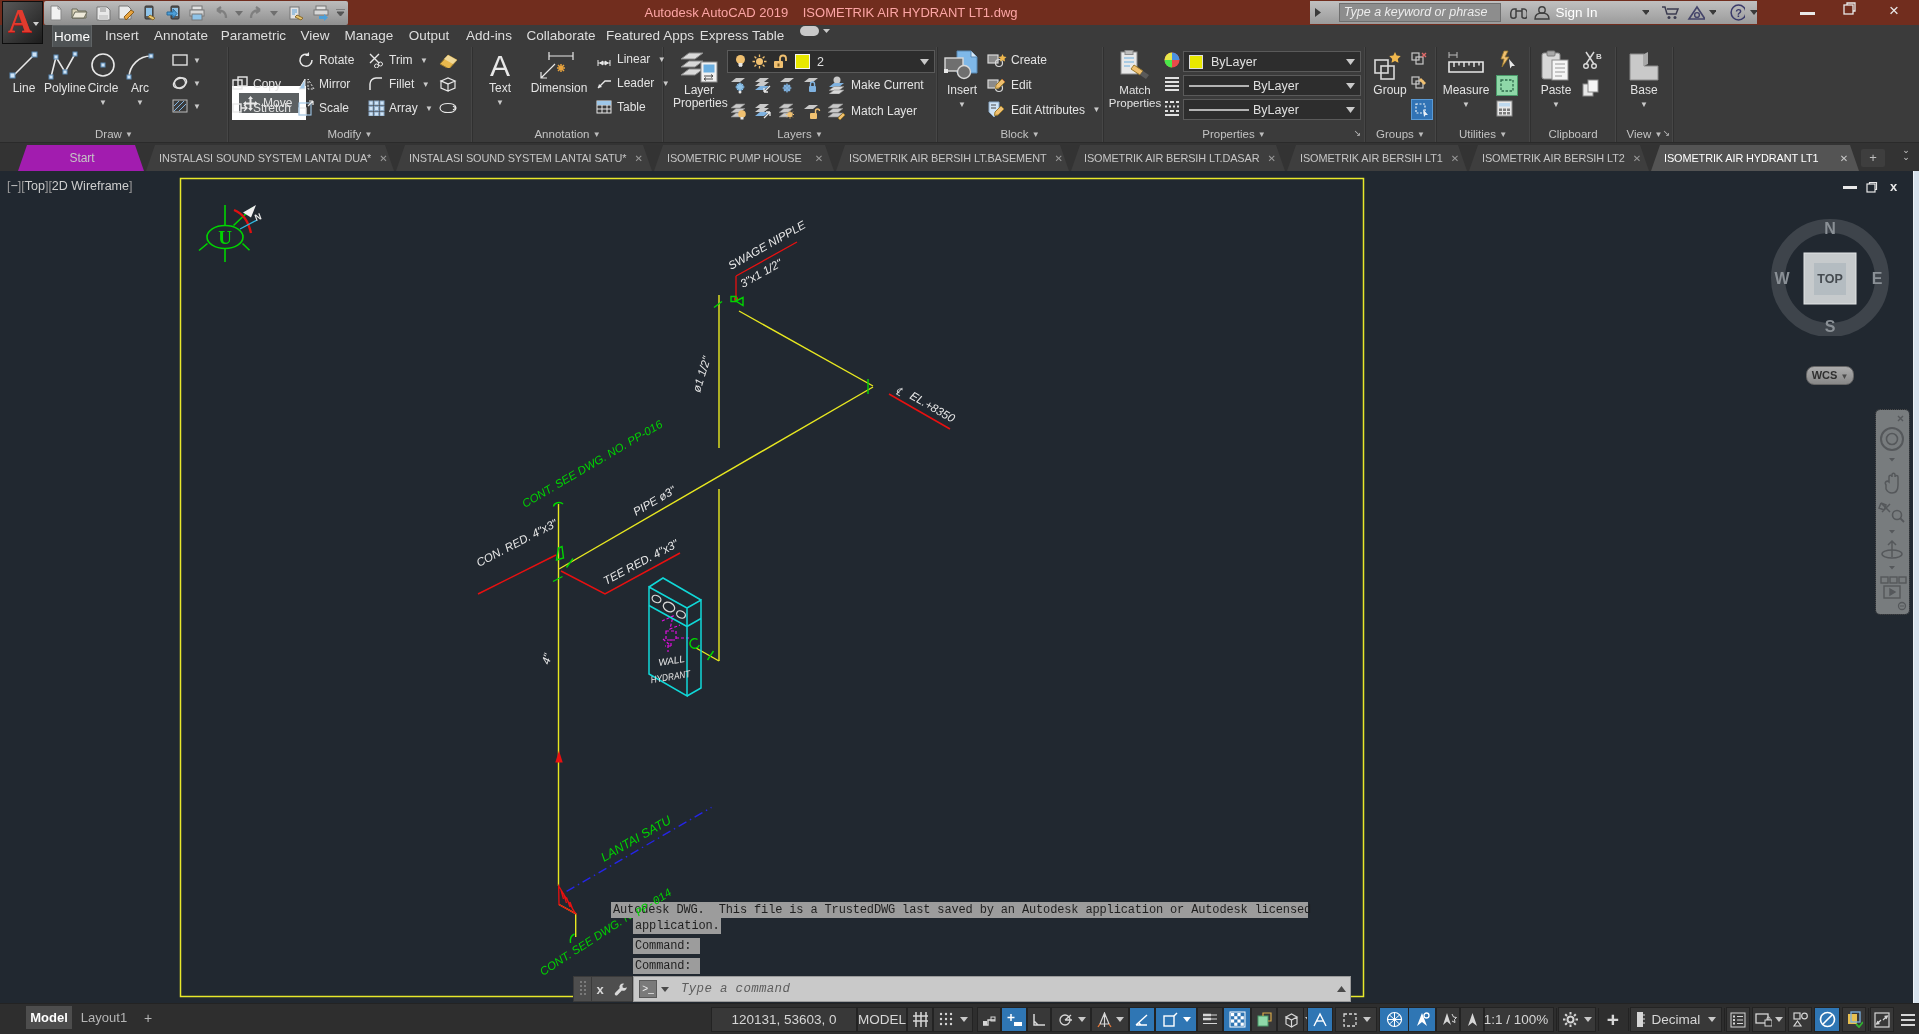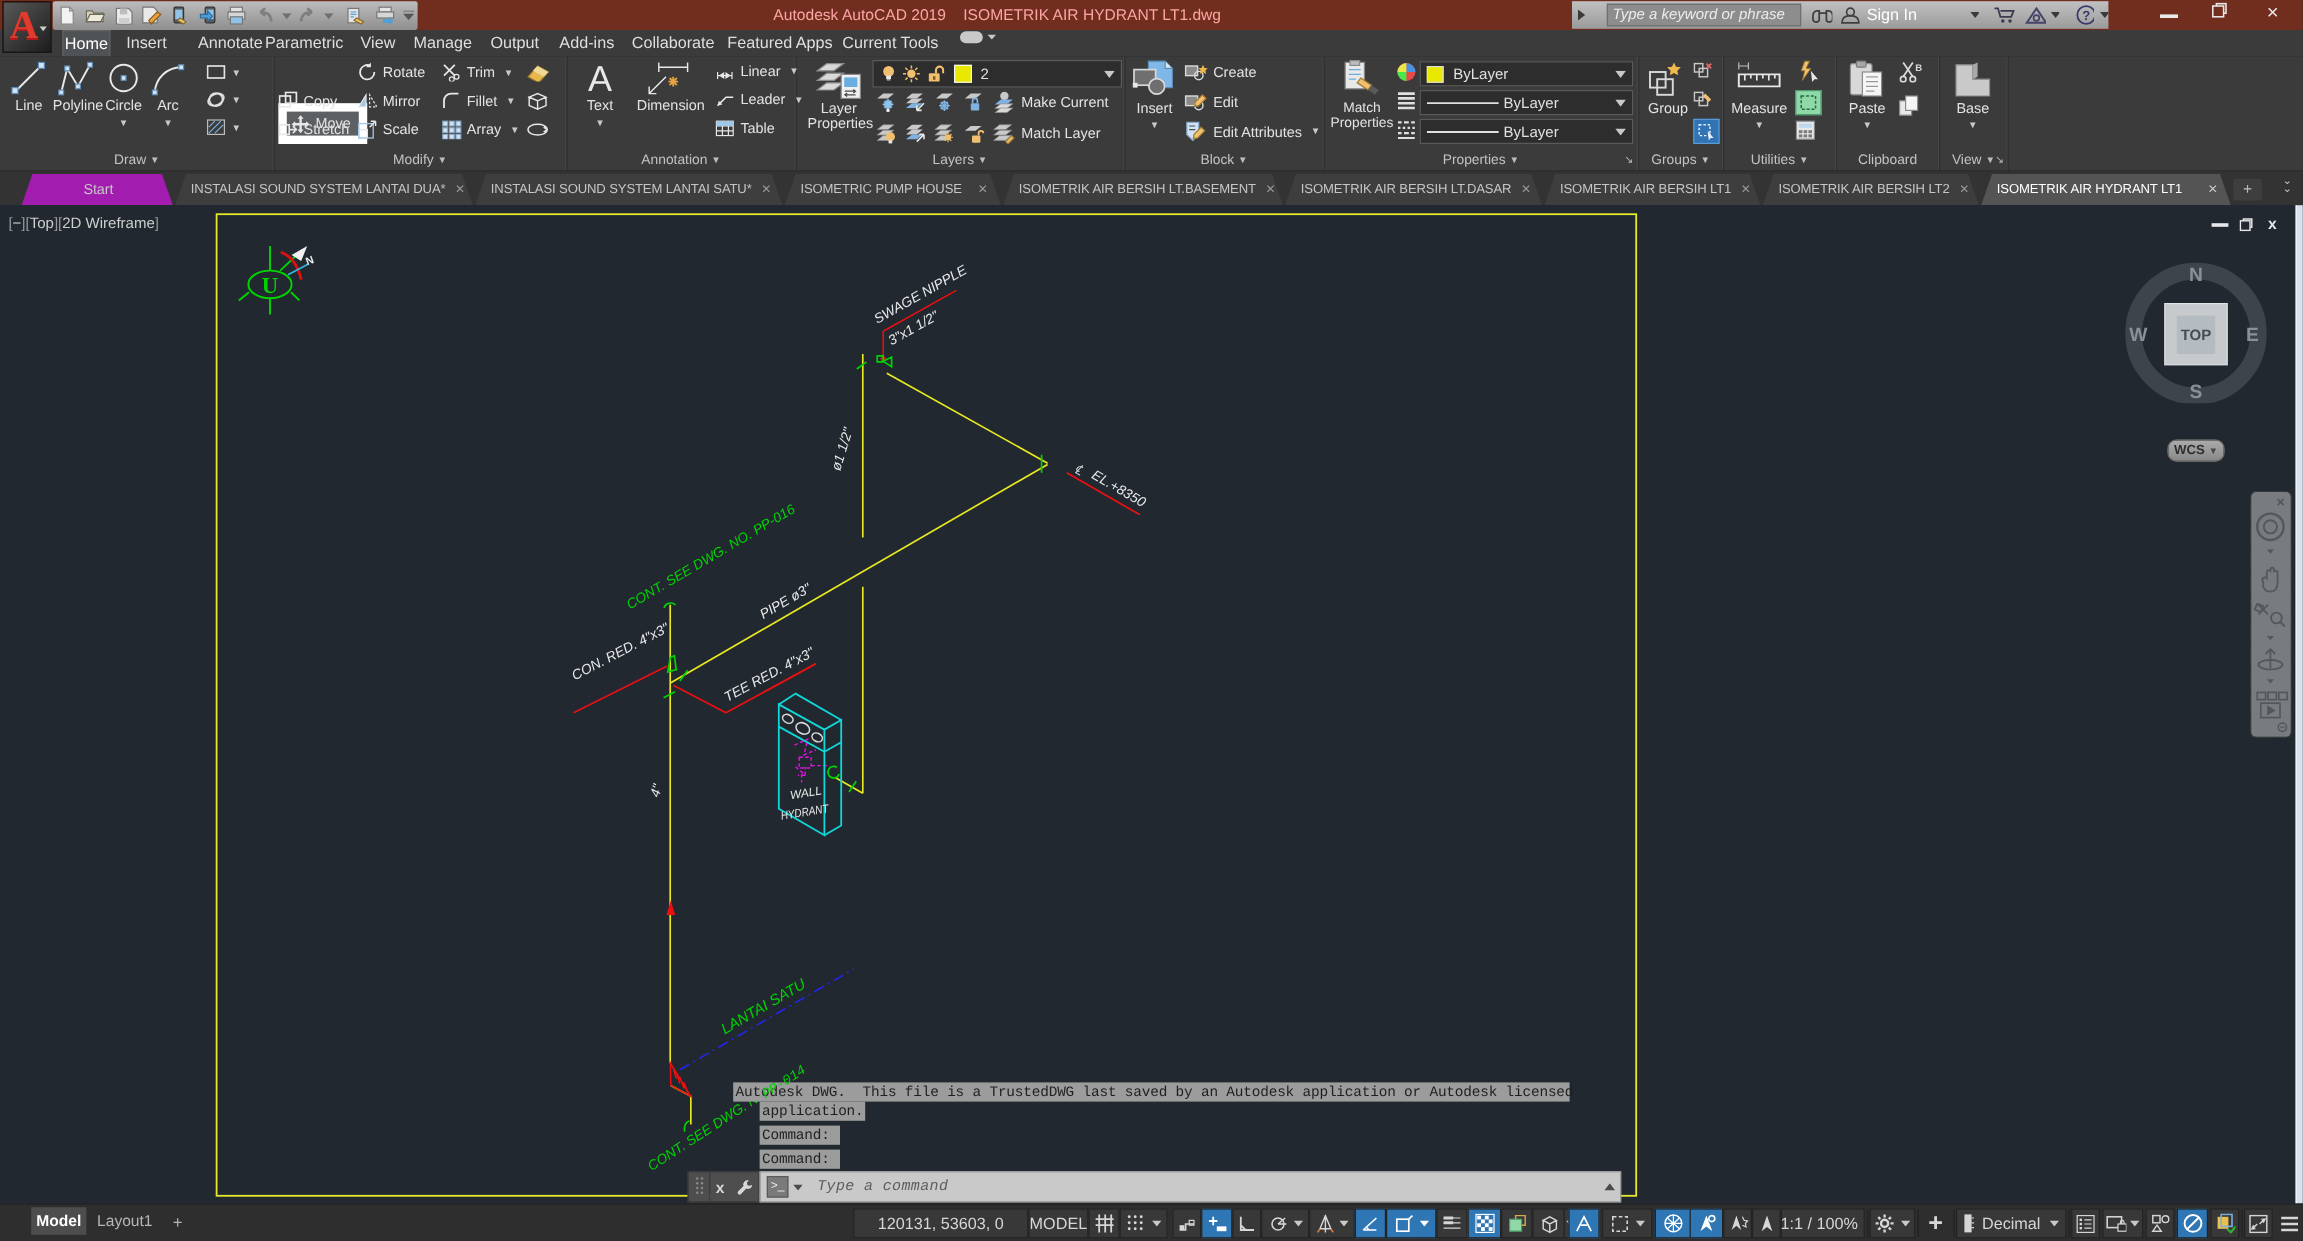--- a/index.html
+++ b/index.html
@@ -184,29 +184,29 @@
 <div class="abs winbtn" style="left:1843px;top:2px;">
     <svg width="13" height="13">
       <rect x="1" y="3" width="9" height="9" fill="none" stroke="#e9e9e9" stroke-width="1.3"></rect>
       <path d="M4 3 v-2 h8 v8 h-2" fill="none" stroke="#e9e9e9" stroke-width="1.3"></path>
     </svg>
   </div>
 <div class="abs winbtn" style="left:1889px;top:1px;font-size:17px;">×</div>
 <div id="menubar" class="abs">
 <div class="mi on" style="left:52px;width:40px;">Home</div>
 <div class="mi" style="left:101px;width:42px;">Insert</div>
-<div class="mi" style="left:150px;width:62px;margin-left:11px;">Annotate</div>
+<div class="mi" style="left:150px;width:62px;">Annotate</div>
 <div class="mi" style="left:216px;width:75px;">Parametric</div>
 <div class="mi" style="left:296px;width:38px;">View</div>
 <div class="mi" style="left:340px;width:58px;">Manage</div>
 <div class="mi" style="left:402px;width:54px;">Output</div>
 <div class="mi" style="left:460px;width:58px;">Add-ins</div>
 <div class="mi" style="left:520px;width:82px;">Collaborate</div>
 <div class="mi" style="left:604px;width:92px;">Featured Apps</div>
-<div class="mi" style="left:698px;width:88px;">Current Tools</div>
+<div class="mi" style="left:698px;width:88px;">Express Table</div>
 <div class="mi" style="left:800px;width:40px;">
       <svg width="30" height="12">
         <rect x="0" y="1" width="19" height="10" rx="5" fill="#c9c9c9"></rect>
         <path d="M23 4 h7 l-3.5 4z" fill="#c9c9c9"></path>
       </svg>
     </div>
 </div>
 <div id="ribbon" class="abs">
 
 <div class="panel" style="left:0;width:228px;">

